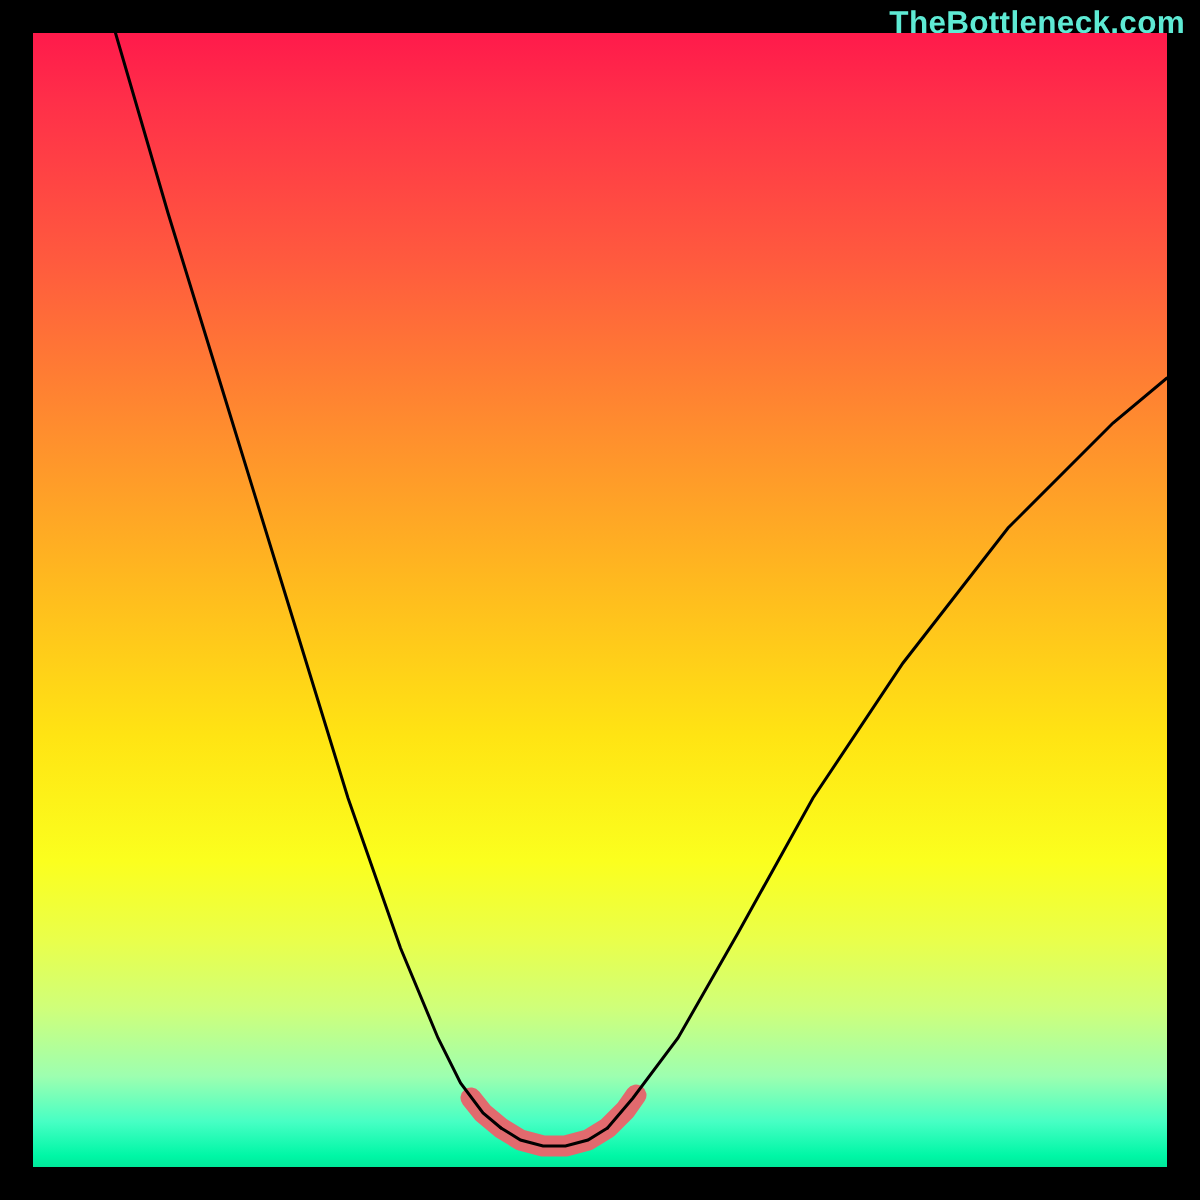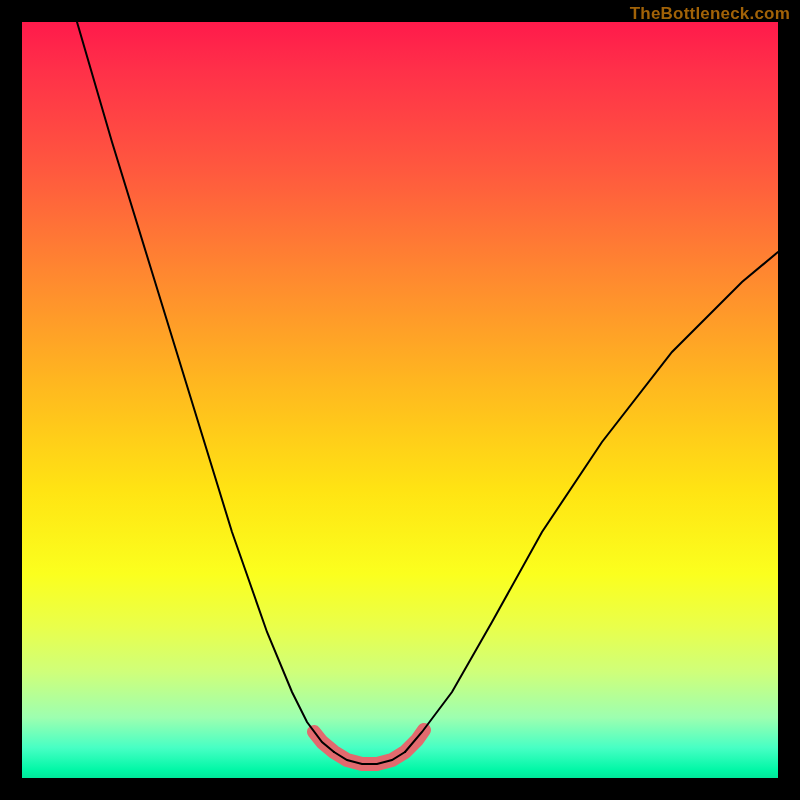--- a/index.html
+++ b/index.html
@@ -47,23 +47,23 @@
       #47ffc4 96%,
       #00f7a6 99%,
       #00e89a 100%
     );
   }
   .watermark {
     position: absolute;
     top: 4px;
     right: 10px;
     font-family: Arial, Helvetica, sans-serif;
-    font-size: 17px;
+    font-size: 21px;
     font-weight: 600;
-    color: #a16207;
+    color: #5eead4;
     letter-spacing: 0.2px;
     user-select: none;
   }
   svg.curve {
     position: absolute;
     left: 0;
     top: 0;
     width: 100%;
     height: 100%;
   }

